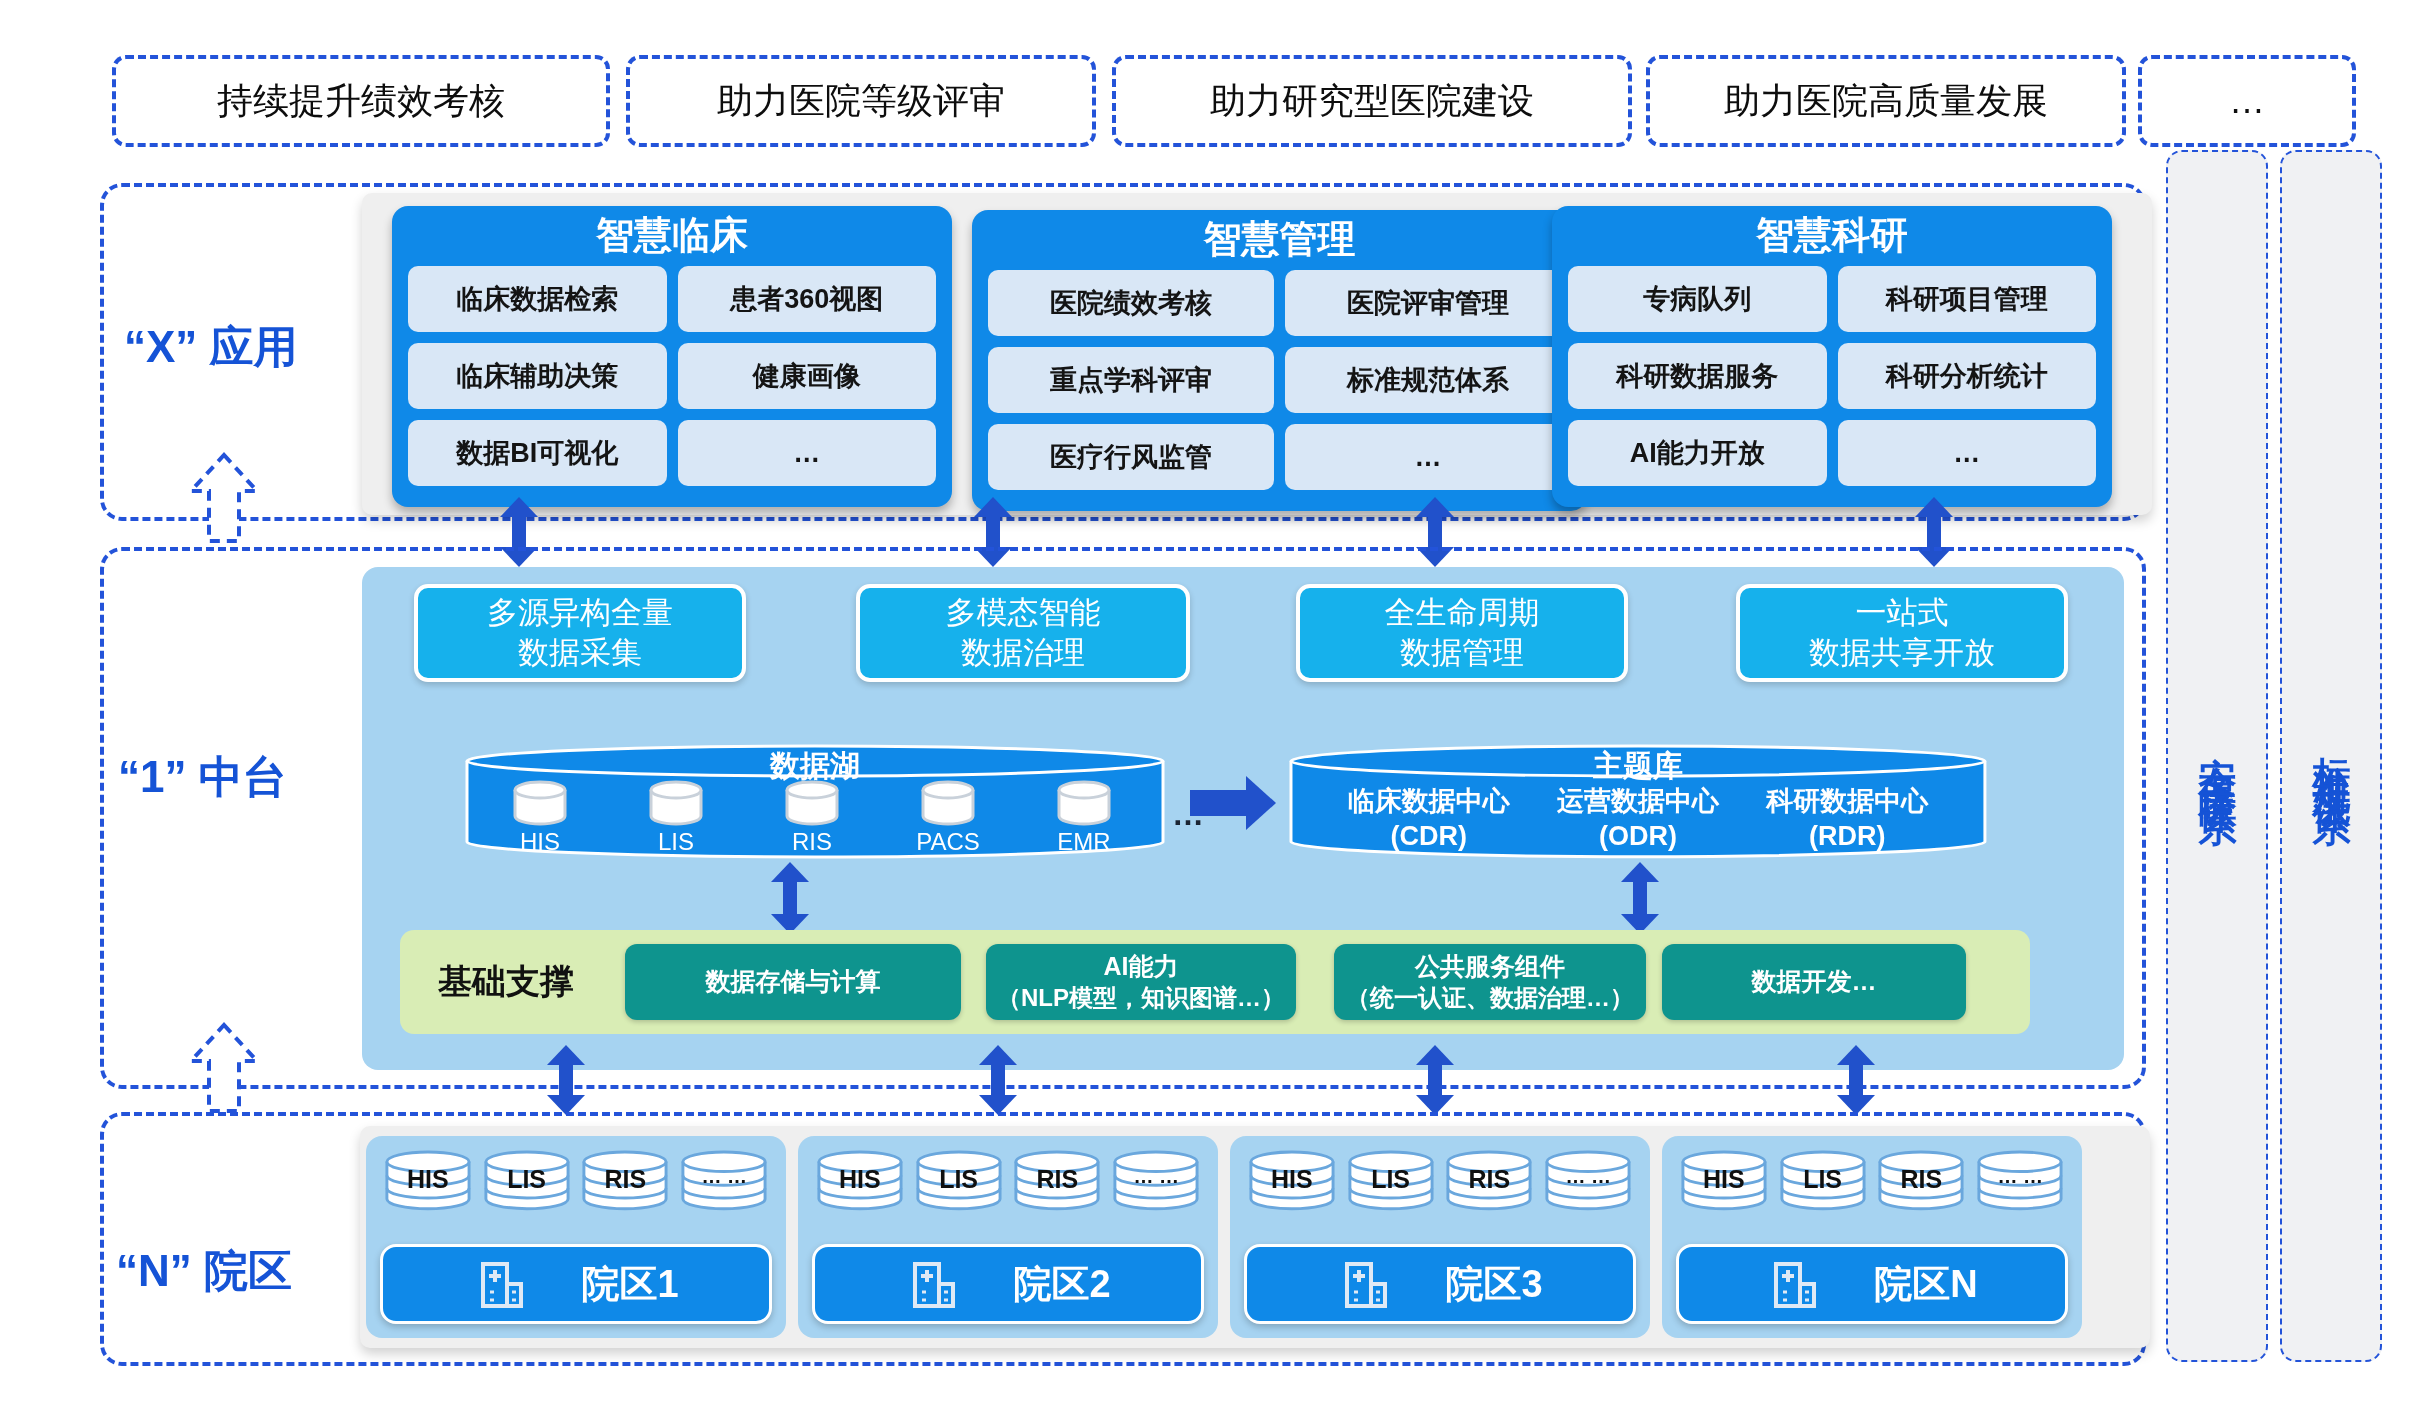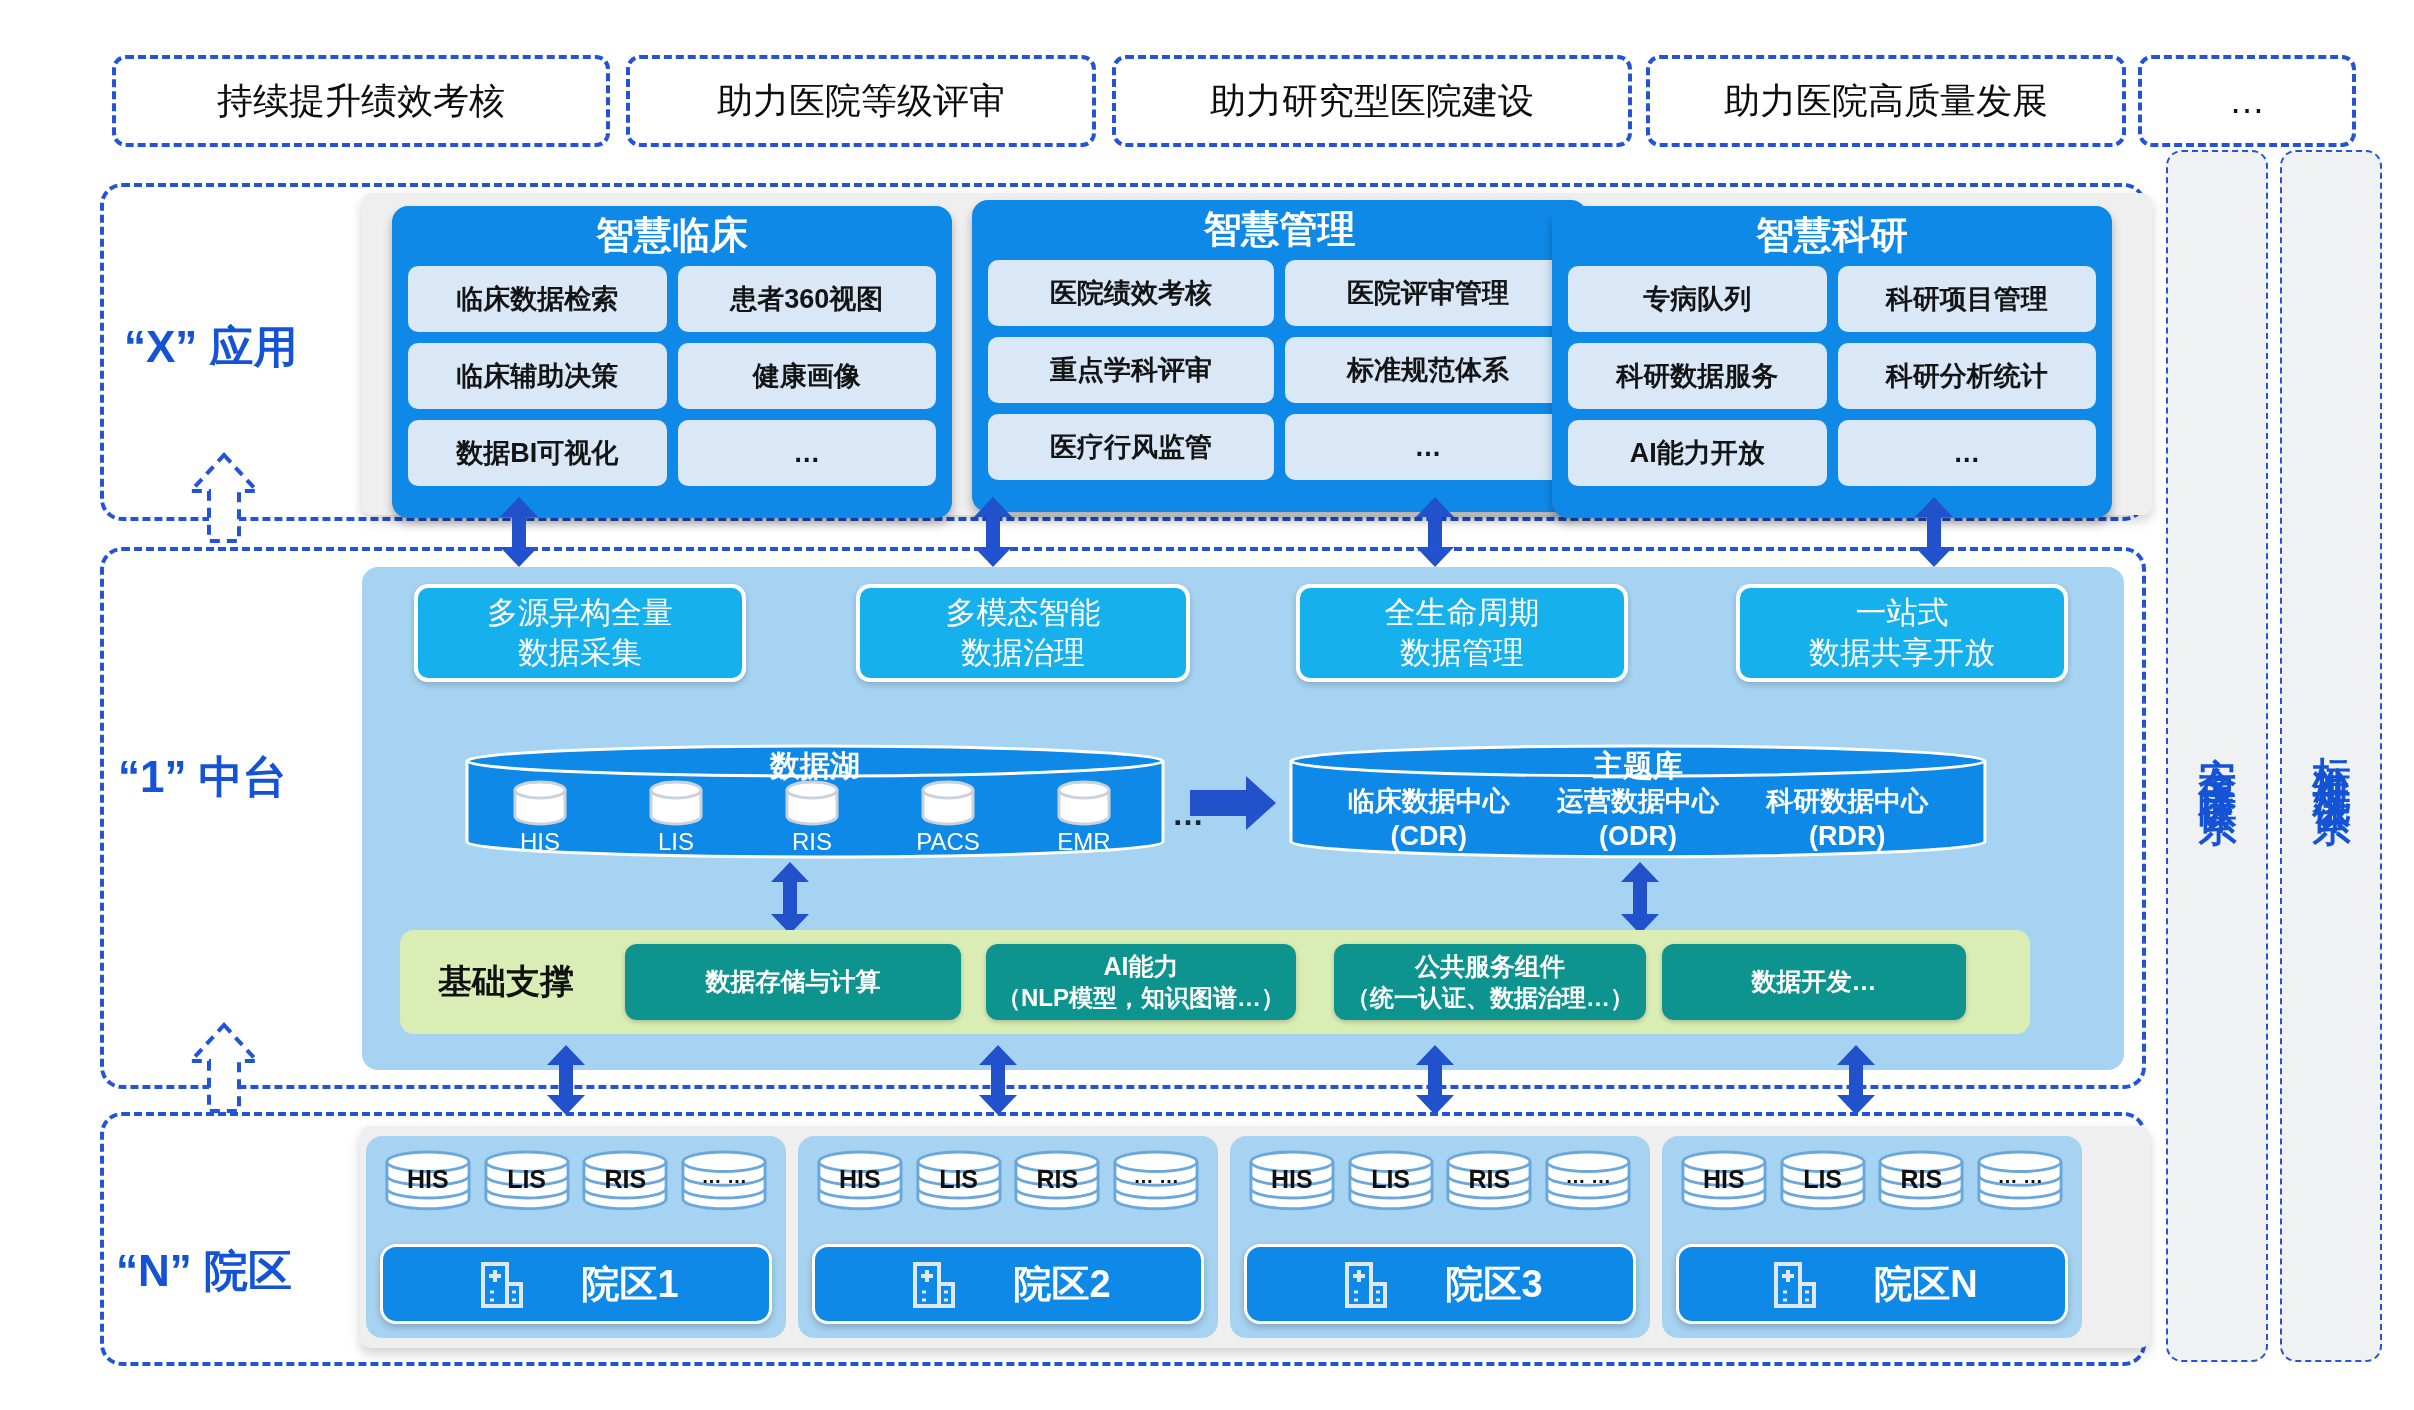--- a/index.html
+++ b/index.html
@@ -26,21 +26,21 @@
         border:2px dashed var(--dash);border-radius:16px;display:flex;align-items:center;justify-content:center;
         writing-mode:vertical-rl;letter-spacing:10px;font-size:38px;font-weight:800;color:var(--label)}
 
   .section{position:absolute;border:4px dashed var(--dash);border-radius:22px}
   .section-label{position:absolute;color:var(--label);font-weight:800;font-size:44px;white-space:nowrap}
 
   .gray-panel{position:absolute;background:var(--gray);border-radius:10px;box-shadow:0 6px 12px rgba(0,0,0,.18)}
 
   .app-col{position:absolute;background:var(--blue);border-radius:16px;box-shadow:0 6px 10px rgba(0,0,0,.28)}
   .app-title{height:58px;display:flex;align-items:center;justify-content:center;color:#fff;font-size:38px;font-weight:800}
-  .app-grid{display:grid;grid-template-columns:1fr 1fr;gap:11px;padding:2px 16px 32px}
+  .app-grid{display:grid;grid-template-columns:1fr 1fr;gap:11px;padding:2px 16px 21px}
   .app-cell{background:var(--cell);border-radius:10px;height:66px;display:flex;align-items:center;justify-content:center;
         font-size:27px;font-weight:600;color:#141414}
 
   .blue-panel{position:absolute;background:var(--panel);border-radius:16px}
   .cap{position:absolute;height:98px;background:var(--cyan);border:4px solid #fff;border-radius:14px;
         display:flex;flex-direction:column;align-items:center;justify-content:center;
         color:#fff;font-weight:400;font-size:31px;line-height:1.3;box-shadow:0 3px 6px rgba(0,0,0,.18)}
 
   .bigcyl{position:absolute;width:702px;height:116px}
   .bigcyl svg.shape{position:absolute;inset:0}
@@ -104,21 +104,21 @@
     <div class="app-grid">
       <div class="app-cell">临床数据检索</div>
       <div class="app-cell">患者360视图</div>
       <div class="app-cell">临床辅助决策</div>
       <div class="app-cell">健康画像</div>
       <div class="app-cell">数据BI可视化</div>
       <div class="app-cell">…</div>
     </div>
   </div>
 
-  <div class="app-col" style="left:972px;top:200px;width:615px">
+  <div class="app-col" style="left:972px;top:210px;width:615px">
     <div class="app-title">智慧管理</div>
     <div class="app-grid">
       <div class="app-cell">医院绩效考核</div>
       <div class="app-cell">医院评审管理</div>
       <div class="app-cell">重点学科评审</div>
       <div class="app-cell">标准规范体系</div>
       <div class="app-cell">医疗行风监管</div>
       <div class="app-cell">…</div>
     </div>
   </div>

